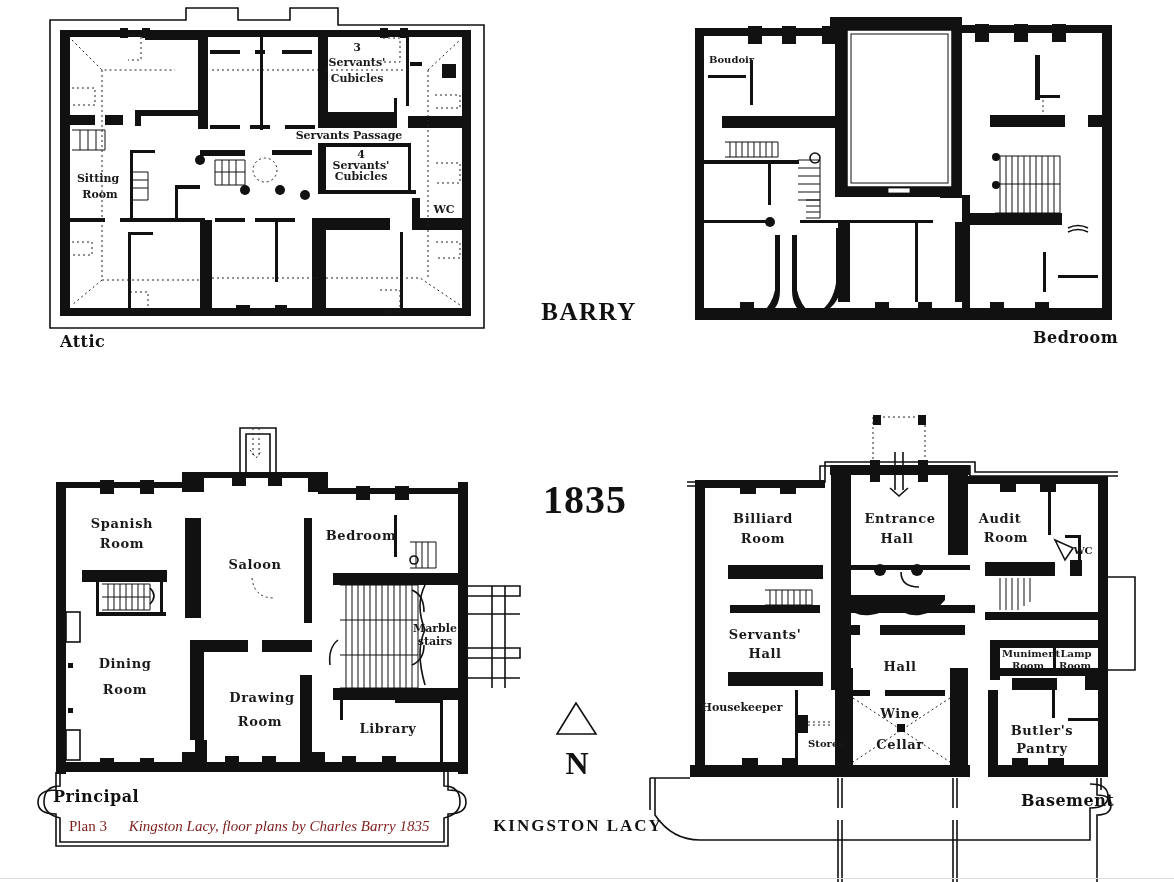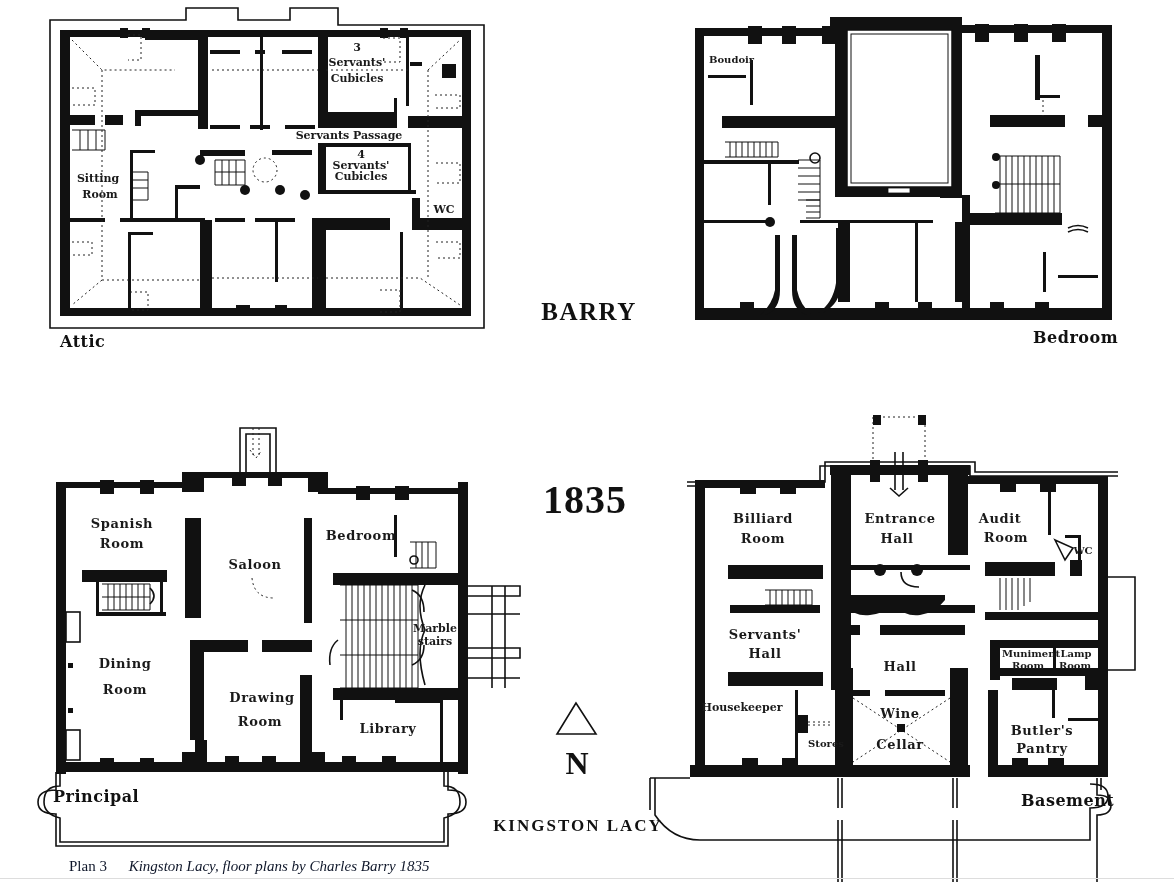--- a/index.html
+++ b/index.html
@@ -4,21 +4,21 @@
 <style>
   html, body { margin: 0; padding: 0; background: #ffffff; }
   body { width: 1174px; height: 882px; position: relative; overflow: hidden;
          font-family: "DejaVu Serif", "Liberation Serif", serif; color: #111; }
   svg.plan { position: absolute; left: 0; top: 0; }
   .room-label { font-family: "DejaVu Serif", serif; font-weight: bold; font-size: 13px; fill: #1a1a1a; letter-spacing: 0.6px; }
   .room-label-sm { font-family: "DejaVu Serif", serif; font-weight: bold; font-size: 11px; fill: #1a1a1a; }
   .room-label-xs { font-family: "DejaVu Serif", serif; font-weight: bold; font-size: 10px; fill: #1a1a1a; }
   .floor-label { font-family: "DejaVu Serif", serif; font-weight: bold; font-size: 16px; fill: #111; letter-spacing: 0.5px; }
   .big-title { font-family: "Liberation Serif", serif; font-weight: bold; fill: #111; }
-  .caption { position: absolute; left: 69px; top: 858px; font-family: "Liberation Serif", serif; font-size: 15px; color: #0f172a; white-space: nowrap; }
+  .caption { position: absolute; left: 69px; top: 818px; font-family: "Liberation Serif", serif; font-size: 15px; color: #7f1d1d; white-space: nowrap; }
   .caption .plan-no { margin-right: 18px; }
   .caption .caption-text { font-style: italic; }
   .wall { fill: #111; }
   .thin { stroke: #111; fill: none; stroke-width: 1.6; }
   .dotted { stroke: #222; fill: none; stroke-width: 1; stroke-dasharray: 2 3; }
   .stairs { stroke: #111; stroke-width: 1; fill: none; }
   .bottom-rule { position: absolute; left: 0; top: 878px; width: 1174px; height: 1px; background: #ddd; }
 </style>
 </head>
 <body>

